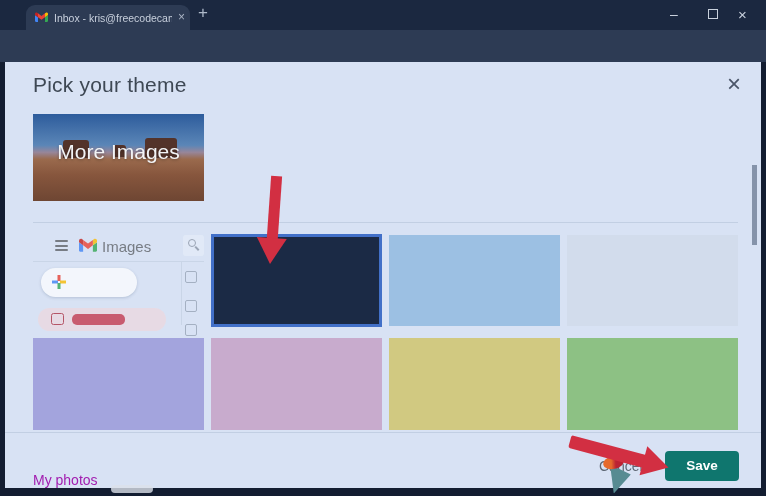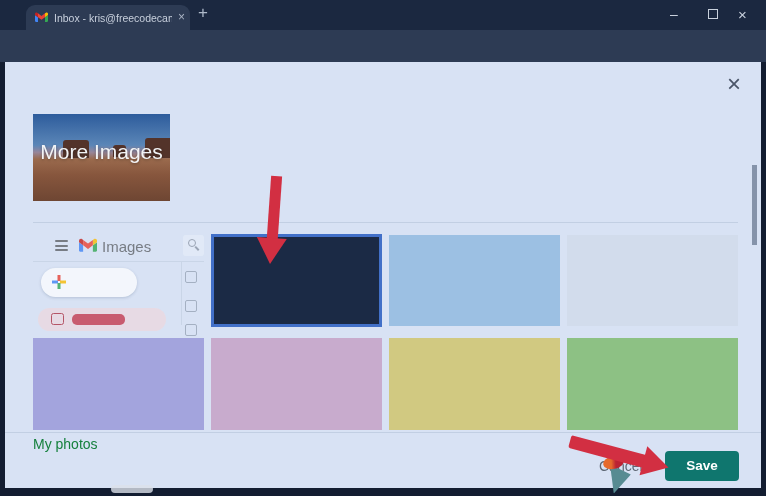--- a/index.html
+++ b/index.html
@@ -23,21 +23,21 @@
   .extic { width:14px; height:14px; border-radius:3px; top:38px; }
   .badge { position:absolute; right:-5px; bottom:-4px; min-width:9px; height:9px; background:#5f6b80;
            color:#fff; font-size:7px; line-height:9px; text-align:center; border-radius:2px; padding:0 1px; }
   #avatar { left:714px; top:35px; width:18px; height:18px; border-radius:50%;
             background:radial-gradient(circle at 50% 40%, #d9c29a 0%, #a8906a 60%, #7e6c50 100%); }
 
   
   #page { left:5px; top:62px; width:756px; height:426px; background:#d8e2f4; }
   #dlg-title { left:28px; top:11px; font-size:21px; color:#3e4854; letter-spacing:.2px; }
   #dlg-close { left:722px; top:8px; font-size:24px; color:#4a5568; cursor:pointer; }
-  #more-images { left:28px; top:52px; width:137px; height:87px; overflow:hidden;
+  #more-images { left:28px; top:52px; width:171px; height:87px; overflow:hidden;
     background:
       linear-gradient(180deg, #2d5c9c 0%, #5b86b7 36%, #97869a 44%, #9a6a4d 52%, #87563d 70%, #6e4633 100%); }
   .butte { position:absolute; background:#53332a; border-radius:3px 3px 0 0; }
   #more-images-label { position:absolute; left:0; right:0; top:26px; text-align:center; color:#f2f3f5;
     font-size:21px; text-shadow:0 1px 3px rgba(0,0,0,.35); }
   .hdiv { background:#c2cfe3; height:1px; }
 
   
   #gmail-preview { opacity:.8; }
   .hamline { position:absolute; width:13px; height:2px; background:#5f6368; border-radius:1px; }
@@ -53,21 +53,21 @@
   #gp-inbox-pill { left:33px; top:246px; width:128px; height:23px; background:#ecd9e0; border-radius:12px; }
   #gp-inbox-icon { left:46px; top:251px; width:13px; height:12px; border:1.8px solid #ad3344; border-radius:2.5px; }
   #gp-inbox-icon::after { content:""; position:absolute; left:1px; bottom:1px; width:7px; height:3px; background:#ecd9e0; }
   #gp-inbox-bar { left:67px; top:252px; width:53px; height:11px; background:#c53a4e; border-radius:5px; }
 
   
   .swatch { position:absolute; width:171px; height:91px; cursor:pointer; }
   #swatch-dark { border:3px solid #4270c8; }
 
   
-  #my-photos { left:28px; top:374px; font-size:14px; color:#15803d; cursor:pointer; }
+  #my-photos { left:28px; top:410px; font-size:14px; color:#a21caf; cursor:pointer; }
   #cancel-btn { left:594px; top:396px; font-size:14px; color:#5f6875; cursor:pointer; }
   #save-btn { left:660px; top:389px; width:74px; height:30px; border-radius:4px;
     color:#fff; font-size:13.5px; font-weight:600; text-align:center; line-height:30px; cursor:pointer; }
   #scroll-thumb { left:747px; top:103px; width:5px; height:80px; background:#8593aa; }
 
   
   .arrow { position:absolute; z-index:30; }
   #arrow1 { left:258px; top:176px; width:30px; height:90px; transform:rotate(4deg); }
   #arrow1 .shaft { position:absolute; left:10px; top:0; width:11px; height:64px; }
   #arrow1 .head { position:absolute; left:0; top:62px; width:0; height:0;
@@ -128,20 +128,21 @@
       <span class="badge">7</span>
     </span>
     <svg class="abs" style="left:694px;top:37px" width="15" height="15" viewBox="0 0 16 16">
       <path fill="#c3cbd8" d="M6 3a2 2 0 0 1 4 0h2.5v3.5a2 2 0 0 1 0 4V14h-9V3H6z"></path>
     </svg>
     <span class="abs" id="avatar"></span>
     <span class="abs" style="left:742px;top:36px;font-size:14px;color:#c3cbd8">⋮</span>
   </div>
 
   <div class="abs" id="page">
+    <span class="abs" id="dlg-title">Pick your theme</span>
     <span class="abs" id="dlg-close">×</span>
 
     <div class="abs" id="more-images">
       <span class="butte" style="left:30px;top:26px;width:26px;height:18px"></span>
       <span class="butte" style="left:80px;top:31px;width:13px;height:12px"></span>
       <span class="butte" style="left:112px;top:24px;width:32px;height:20px"></span>
       <span id="more-images-label">More Images</span>
     </div>
 
     <div class="abs hdiv" style="left:28px;top:160px;width:705px"></div>

